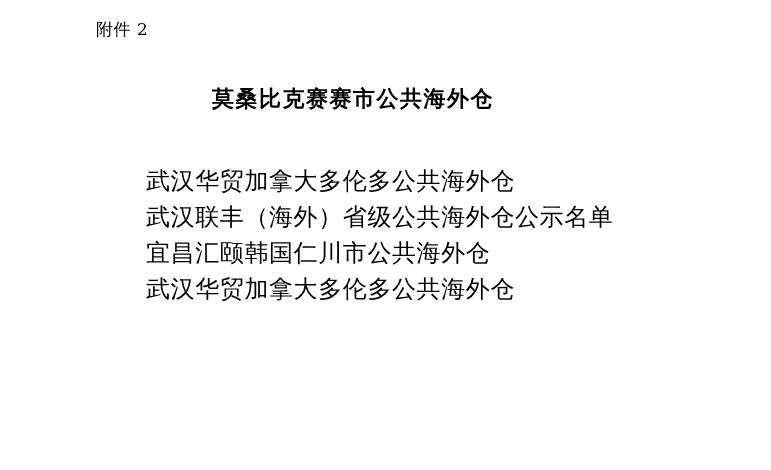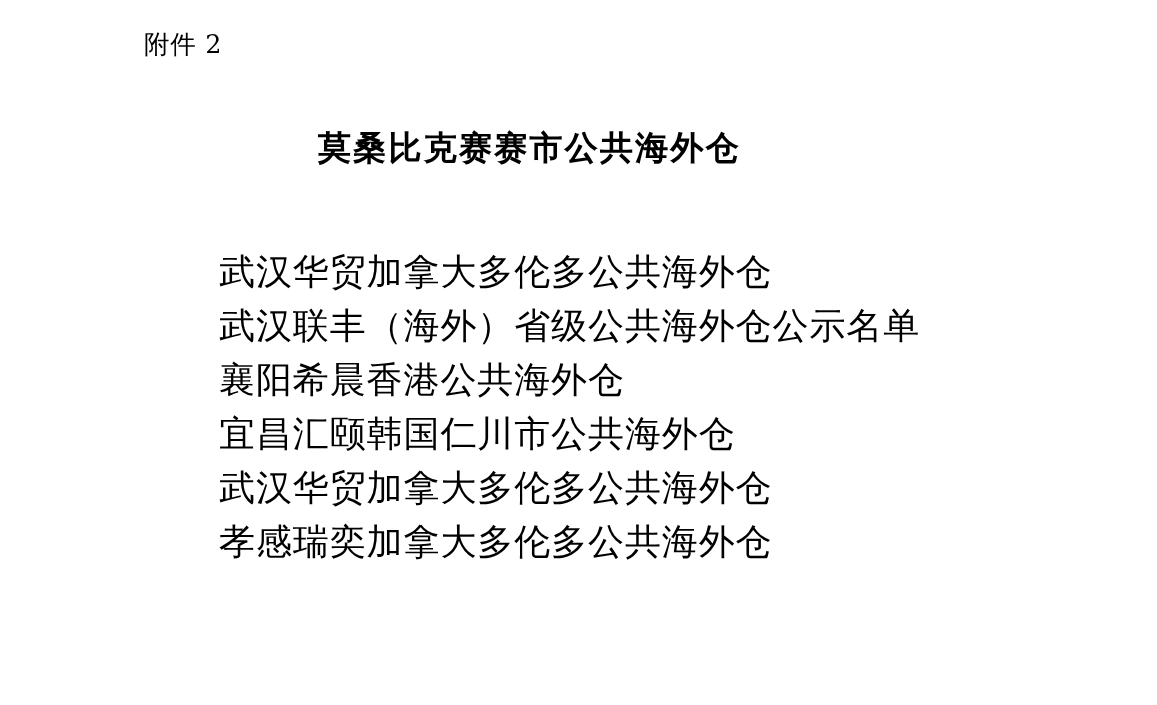--- a/index.html
+++ b/index.html
@@ -59,19 +59,17 @@
 
 <div class="page">
 
   <div class="attachment-label">附件 2</div>
 
   <div class="doc-title">莫桑比克赛赛市公共海外仓</div>
 
   <div class="list">
     <div class="list-item">武汉华贸加拿大多伦多公共海外仓</div>
     <div class="list-item">武汉联丰（海外）省级公共海外仓公示名单</div>
-    <div class="list-item">襄阳希晨香港公共海外仓</div>
     <div class="list-item">宜昌汇颐韩国仁川市公共海外仓</div>
     <div class="list-item">武汉华贸加拿大多伦多公共海外仓</div>
-    <div class="list-item">孝感瑞奕加拿大多伦多公共海外仓</div>
   </div>
 
 </div>
 
 </body></html>

